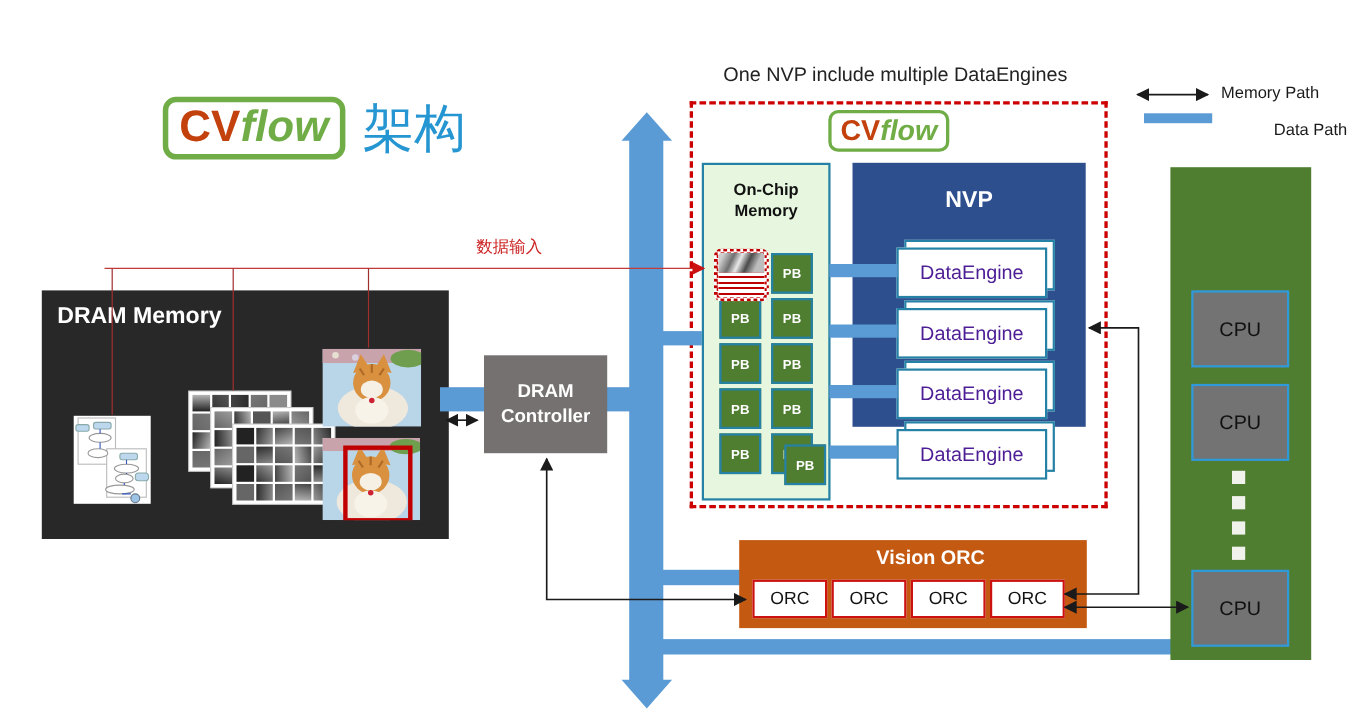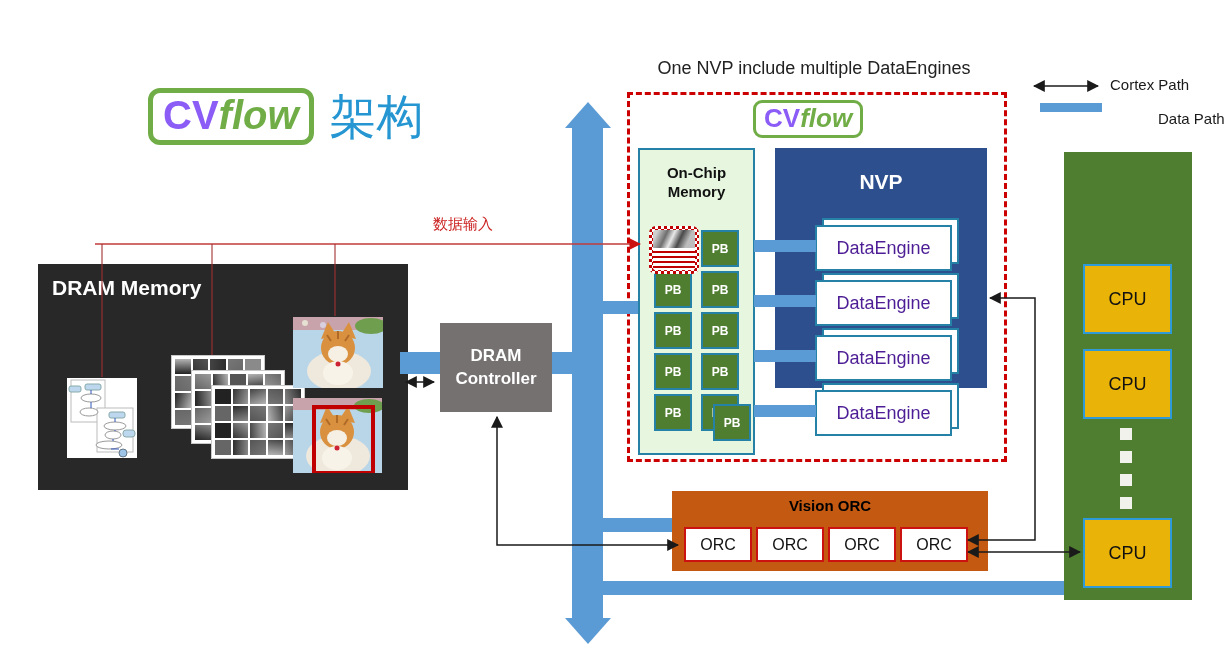--- a/index.html
+++ b/index.html
@@ -4,21 +4,21 @@
 <style>
   html,body{margin:0;padding:0;background:#fff;}
   .canvas{position:relative;width:1228px;height:656px;background:#ffffff;
           font-family:"Liberation Sans",sans-serif;overflow:hidden;color:#1a1a1a;}
   .abs{position:absolute;box-sizing:border-box;}
 
   
   .logo-row{left:148px;top:88px;display:flex;align-items:center;gap:16px;}
   .logo-box{border:5px solid #70ad47;border-radius:12px;padding:0 10px 2px 10px;
             background:#fff;display:flex;align-items:baseline;}
-  .logo-cv{color:#8b5cf6;font-weight:bold;font-size:40px;}
+  .logo-cv{color:#c2410c;font-weight:bold;font-size:40px;}
   .logo-flow{color:#70ad47;font-weight:bold;font-style:italic;font-size:40px;}
   .logo-suffix{color:#2596d1;font-size:47px;line-height:1;}
   .badge{left:753px;top:100px;border:3px solid #70ad47;border-radius:9px;background:#fff;
          padding:0 8px 1px 8px;display:flex;align-items:baseline;z-index:6;}
   .badge .logo-cv{font-size:26px;}
   .badge .logo-flow{font-size:26px;}
 
   .nvp-note{left:628px;top:58px;width:372px;text-align:center;font-size:18px;color:#222;}
 
   
@@ -73,30 +73,30 @@
   .nvp-box{left:775px;top:148px;width:212px;height:240px;background:#2d4f8e;z-index:5;}
   .nvp-title{position:absolute;left:0;top:22px;width:100%;text-align:center;color:#fff;
              font-weight:bold;font-size:21px;}
   .de-shadow{position:absolute;width:133px;height:42px;background:#fff;border:2px solid #2581a5;}
   .de-main{position:absolute;width:133px;height:42px;background:#fff;border:2px solid #2581a5;
            display:flex;align-items:center;justify-content:center;font-size:18px;color:#4c1d95;}
   .de-conn{position:absolute;width:62px;height:12px;background:#5b9bd5;z-index:6;}
 
   
   .orc-box{left:672px;top:491px;width:316px;height:80px;background:#c45911;z-index:5;}
-  .orc-title{position:absolute;left:0;top:6px;width:100%;text-align:center;color:#000000;
-             font-weight:bold;font-size:15px;}
+  .orc-title{position:absolute;left:0;top:6px;width:100%;text-align:center;color:#ffffff;
+             font-weight:bold;font-size:18px;padding-left:16px;}
   .orc-chip{position:absolute;top:36px;width:64px;height:31px;background:#fff;border:2px solid #cc1111;
             display:flex;align-items:center;justify-content:center;font-size:16px;color:#111;}
 
   
   .arm-box{left:1064px;top:152px;width:128px;height:448px;background:#4f7e31;z-index:5;}
   .arm-title{position:absolute;left:0;top:14px;width:100%;text-align:center;color:#fff;
              font-weight:bold;font-size:17px;line-height:1.35;}
-  .cpu{position:absolute;left:19px;width:85px;height:66px;background:#eab308;border:2px solid #2e9ad8;
+  .cpu{position:absolute;left:19px;width:85px;height:66px;background:#737373;border:2px solid #2e9ad8;
        display:flex;align-items:center;justify-content:center;font-size:18px;color:#111;}
   .dot{position:absolute;left:56px;width:12px;height:12px;background:#f2f2ec;}
 
   
   .data-input-label{left:433px;top:215px;color:#cc2222;font-size:15px;z-index:7;}
 
   .overlay{position:absolute;left:0;top:0;width:1228px;height:656px;z-index:40;pointer-events:none;}
 </style>
 </head>
 <body>
@@ -106,21 +106,21 @@
   <div class="abs logo-row">
     <div class="logo-box">
       <span class="logo-cv">CV</span>
       <span class="logo-flow">flow</span>
     </div>
     <span class="logo-suffix">架构</span>
   </div>
 
   <div class="abs nvp-note">One NVP include multiple DataEngines</div>
 
-  <div class="abs legend-label legend-control-label">Cortex Path</div>
+  <div class="abs legend-label legend-control-label">Memory Path</div>
   <div class="abs legend-data-bar"></div>
   <div class="abs legend-label legend-data-label">Data Path</div>
 
   <div class="abs nvp-region"></div>
 
   <div class="band bus-shaft"></div>
   <div class="abs bus-arrow-up" style="z-index:5;"></div>
   <div class="abs bus-arrow-down" style="z-index:5;"></div>
   <div class="band" style="left:400px;top:352px;width:41px;height:22px;"></div>
   <div class="band" style="left:551px;top:352px;width:22px;height:22px;"></div>

